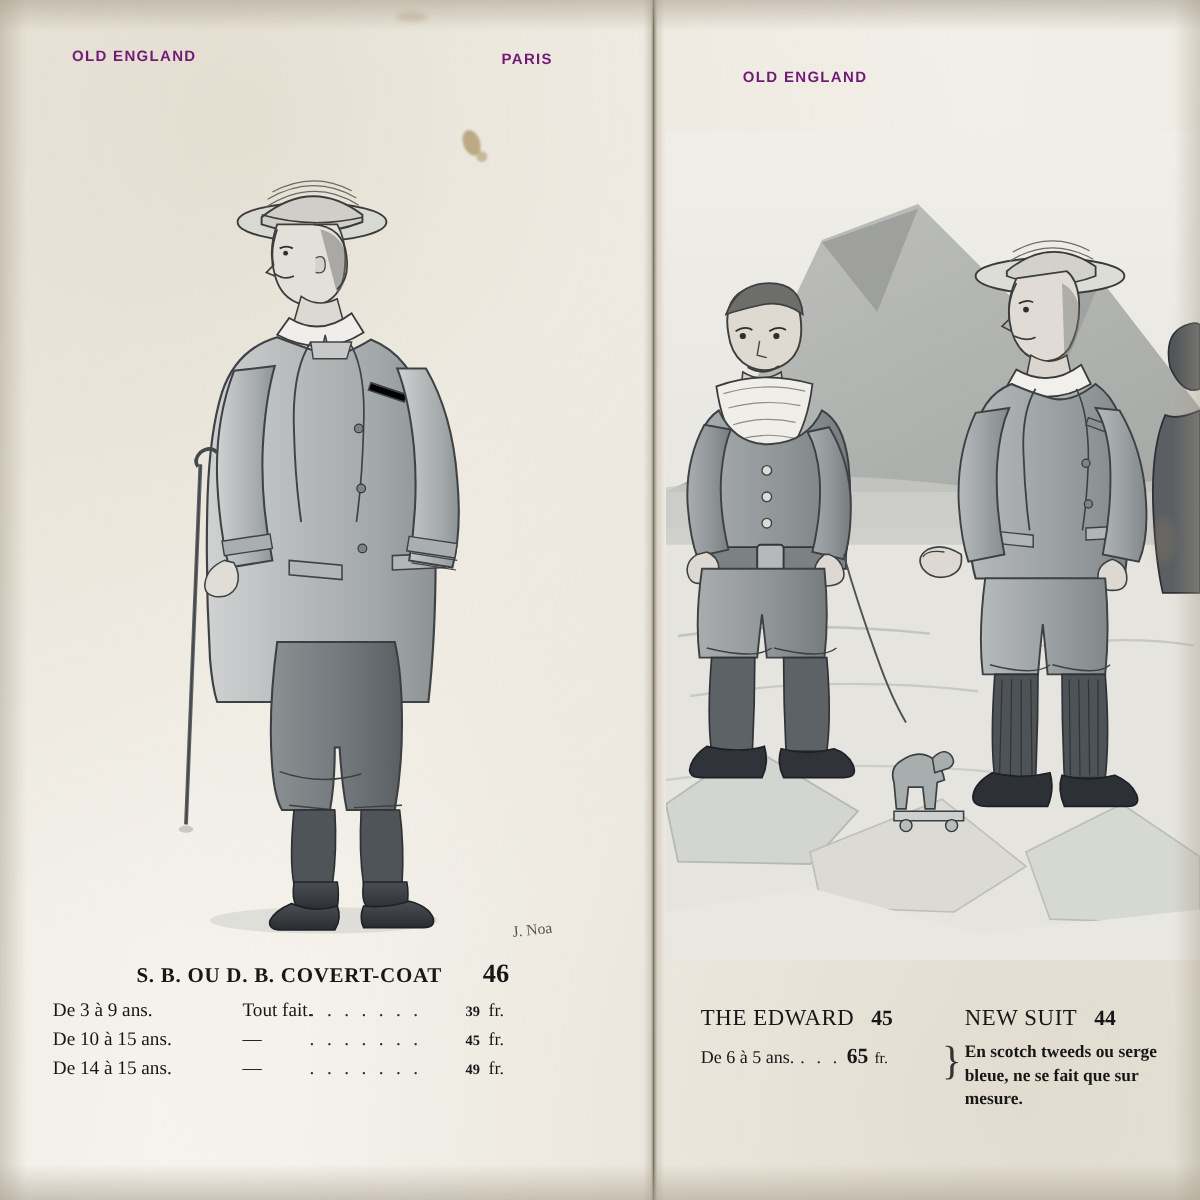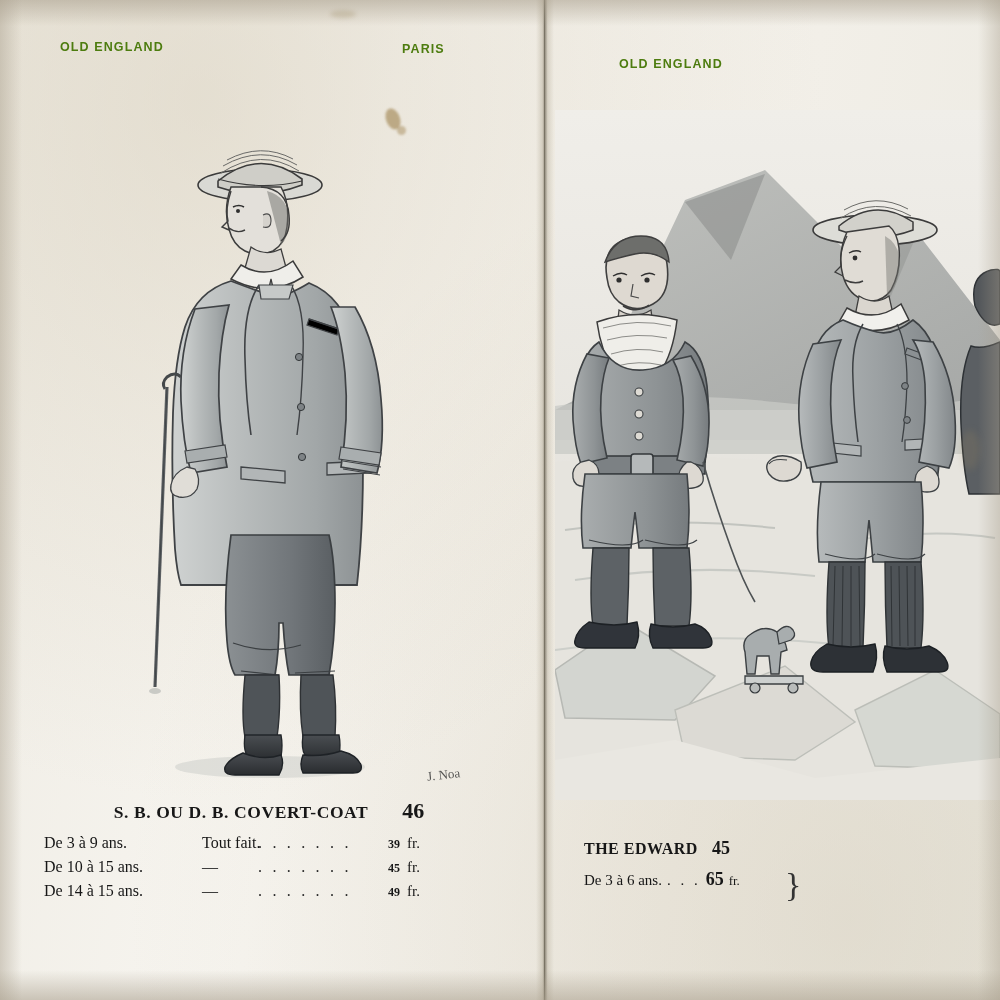--- a/index.html
+++ b/index.html
@@ -89,25 +89,25 @@
   .stain-c { left: 330px; top: 10px; width: 26px; height: 8px; background: rgba(160,140,96,0.30); filter: blur(2px); }
   .stain-d { left: 960px; top: 430px; width: 20px; height: 40px; background: rgba(160,140,96,0.18); filter: blur(3px); }
 
   
   .hdr {
     position: absolute;
     font-family: "Liberation Sans", sans-serif;
     font-weight: bold;
     font-size: 12.5px;
     letter-spacing: 1.1px;
-    color: #4d7c0f;
+    color: #701a75;
     white-space: nowrap;
   }
   .hdr-left { left: 60px; top: 40px; }
-  .hdr-paris { left: 402px; top: 42px; }
+  .hdr-paris { left: 418px; top: 42px; }
   .hdr-right { left: 619px; top: 57px; }
 
   
   .plate-left {
     position: absolute;
     left: 55px;
     top: 95px;
     width: 445px;
     height: 700px;
   }
@@ -195,22 +195,22 @@
   .cap-col { position: relative; }
   .cap-col.edward { width: 210px; }
   .cap-col.newsuit { width: 200px; padding-left: 14px; }
   .cap-col-title-row {
     display: flex;
     align-items: baseline;
     gap: 14px;
   }
   .cap-col-title {
     font-family: "Liberation Serif", serif;
-    font-weight: bold;
-    font-size: 16px;
+    font-weight: normal;
+    font-size: 19px;
     letter-spacing: 0.5px;
   }
   .cap-col-num {
     font-family: "Liberation Serif", serif;
     font-weight: bold;
     font-size: 18px;
   }
   .cap-col-body {
     margin-top: 8px;
     font-size: 14.5px;
@@ -549,28 +549,39 @@
 
   <div class="cap-right">
     <div class="cap-right-cols">
 
       <div class="cap-col edward">
         <div class="cap-col-title-row">
           <span class="cap-col-title">THE EDWARD</span>
           <span class="cap-col-num">45</span>
         </div>
         <div class="cap-price-row">
-          <span class="lbl">De 3 à 6 ans.</span>
+          <span class="lbl">De 6 à 5 ans.</span>
           <span class="dots">. . .</span>
           <span class="val">65</span>
           <span class="cur">fr.</span>
         </div>
         <div class="brace">}</div>
       </div>
 
+      <div class="cap-col newsuit">
+        <div class="cap-col-title-row">
+          <span class="cap-col-title">NEW SUIT</span>
+          <span class="cap-col-num">44</span>
+        </div>
+        <div class="cap-col-body">
+          <div class="line">En scotch tweeds ou serge</div>
+          <div class="line">bleue, ne se fait que sur</div>
+          <div class="line">mesure.</div>
+        </div>
+      </div>
 
     </div>
   </div>
 
   <div class="stain stain-a"></div>
   <div class="stain stain-b"></div>
   <div class="stain stain-c"></div>
   <div class="stain stain-d"></div>
 
   <div class="gutter"></div>

